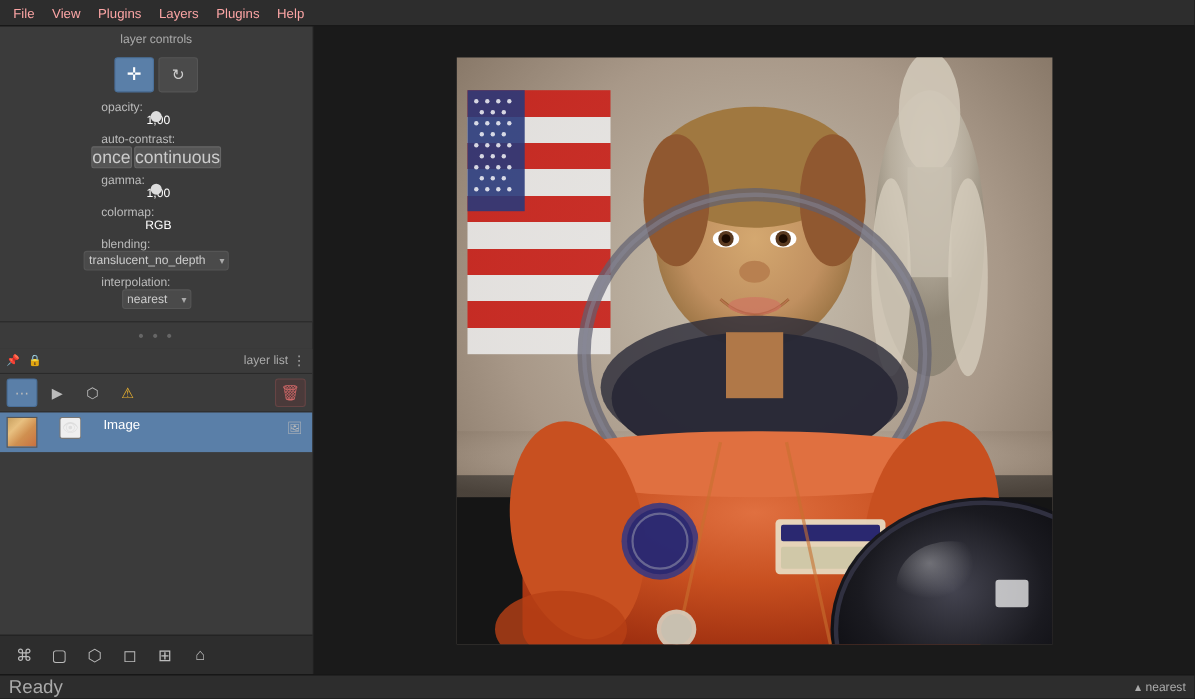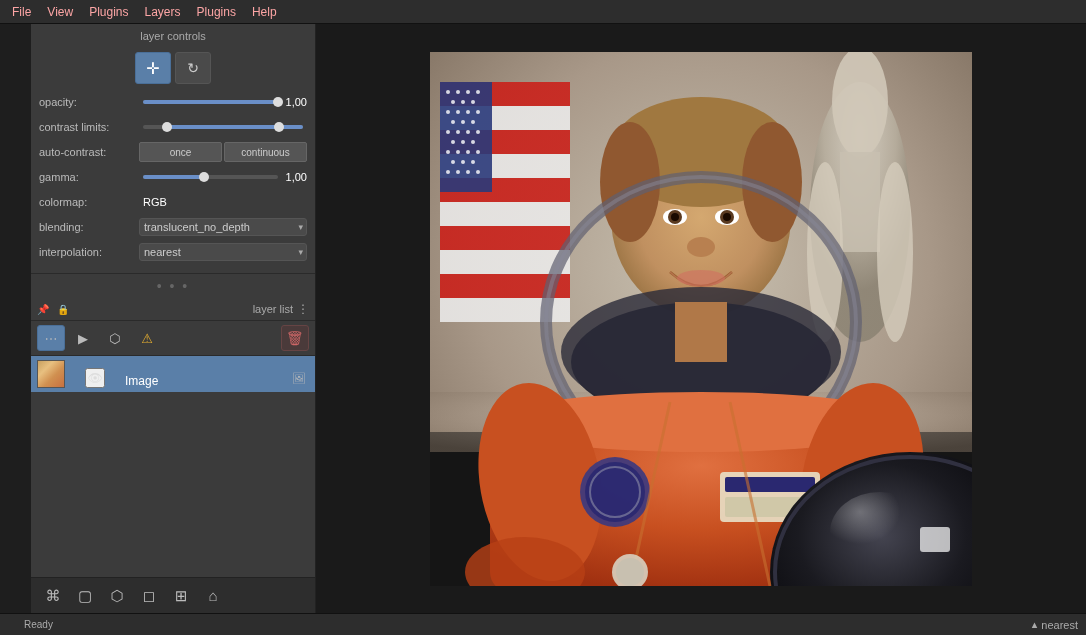--- a/index.html
+++ b/index.html
@@ -30,21 +30,20 @@
       cursor: pointer;
       color: #fca5a5;
       font-size: 12px;
     }
 
     
     #main {
       display: flex;
       flex: 1;
       overflow: hidden;
-      padding-left: 31px;
     }
 
     
     #left-panel {
       width: 285px;
       background: #3b3b3b;
       display: flex;
       flex-direction: column;
       flex-shrink: 0;
       border-right: 1px solid #222;
@@ -98,20 +97,21 @@
       justify-content: center;
       color: #ccc;
       font-size: 14px;
     }
 
     .prop-row {
       display: flex;
       align-items: center;
       margin-bottom: 5px;
       min-height: 20px;
+      flex-direction: column;
     }
 
     .prop-label {
       color: #bbb;
       font-size: 11px;
       width: 100px;
       flex-shrink: 0;
     }
 
     .prop-value {
@@ -152,21 +152,21 @@
       flex: 1;
     }
 
     .btn-small {
       flex: 1;
       height: 20px;
       background: #555;
       border: 1px solid #666;
       border-radius: 2px;
       color: #ccc;
-      font-size: 10px;
+      font-size: 16px;
       cursor: pointer;
       text-align: center;
       line-height: 20px;
     }
 
     .select-box {
       flex: 1;
       background: #4a4a4a;
       border: 1px solid #555;
       border-radius: 3px;
@@ -275,21 +275,21 @@
       cursor: pointer;
       display: flex;
       align-items: center;
       justify-content: center;
       color: #cc6666;
       font-size: 14px;
     }
 
     .layer-item {
       display: flex;
-      align-items: flex-end;
+      align-items: flex-start;
       padding: 4px 6px;
       gap: 20px;
       cursor: pointer;
       background: #5a7fa8;
     }
 
     .layer-thumbnail {
       width: 28px;
       height: 28px;
       background: #2a2a2a;
@@ -389,22 +389,21 @@
       background: #2d2d2d;
       border-top: 1px solid #111;
       display: flex;
       align-items: center;
       padding: 0 8px;
       flex-shrink: 0;
     }
 
     .status-text {
       color: #aaa;
-      font-size: 10px;
-      margin-left: 16px;
+      font-size: 17px;
     }
 
     .activity-btn {
       margin-left: auto;
       display: flex;
       align-items: center;
       gap: 4px;
       cursor: pointer;
       color: #aaa;
       font-size: 11px;
@@ -441,28 +440,20 @@
 
       <div class="prop-row">
         <span class="prop-label">opacity:</span>
         <div class="slider-track">
           <div class="slider-fill" style="width:100%"></div>
           <div class="slider-thumb" style="left:100%"></div>
         </div>
         <span class="prop-value">1,00</span>
       </div>
 
-      <div class="prop-row">
-        <span class="prop-label">contrast limits:</span>
-        <div class="slider-track" style="position:relative;">
-          <div class="slider-fill" style="width:85%; margin-left:15%;"></div>
-          <div class="slider-thumb" style="left:15%;"></div>
-          <div class="slider-thumb" style="left:85%;"></div>
-        </div>
-      </div>
 
       <div class="prop-row">
         <span class="prop-label">auto-contrast:</span>
         <div class="btn-group">
           <button class="btn-small">once</button>
           <button class="btn-small">continuous</button>
         </div>
       </div>
 
       <div class="prop-row">

